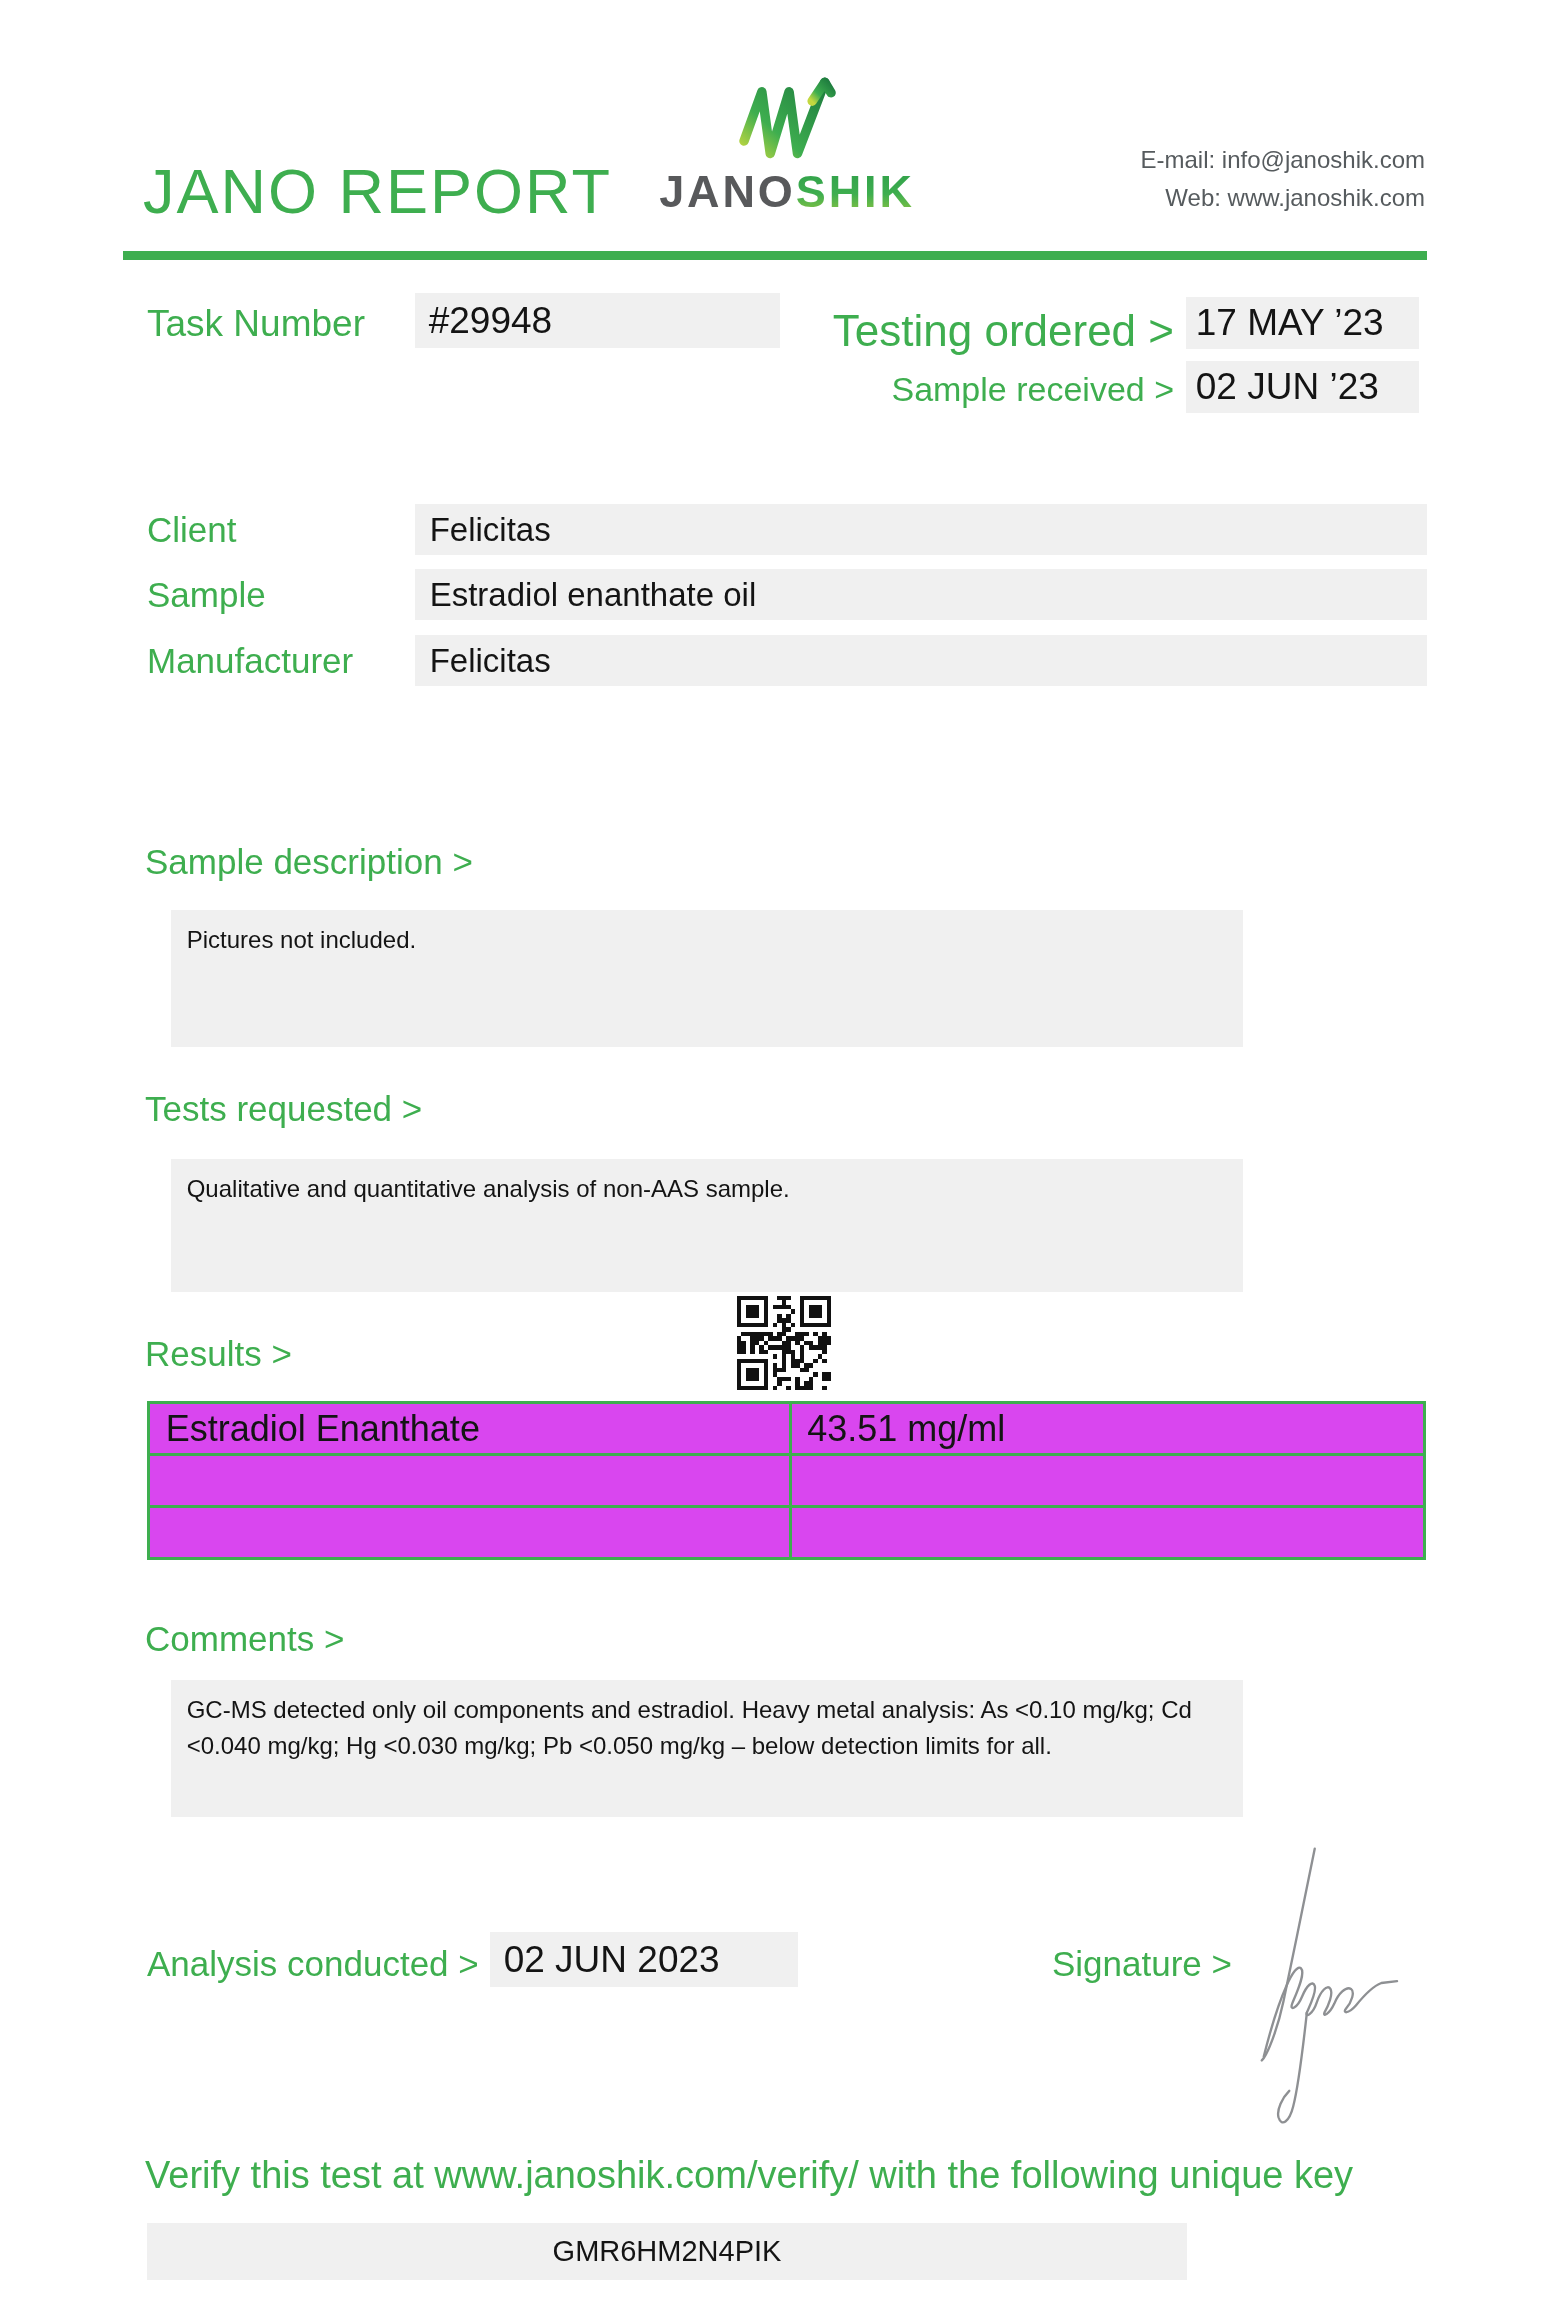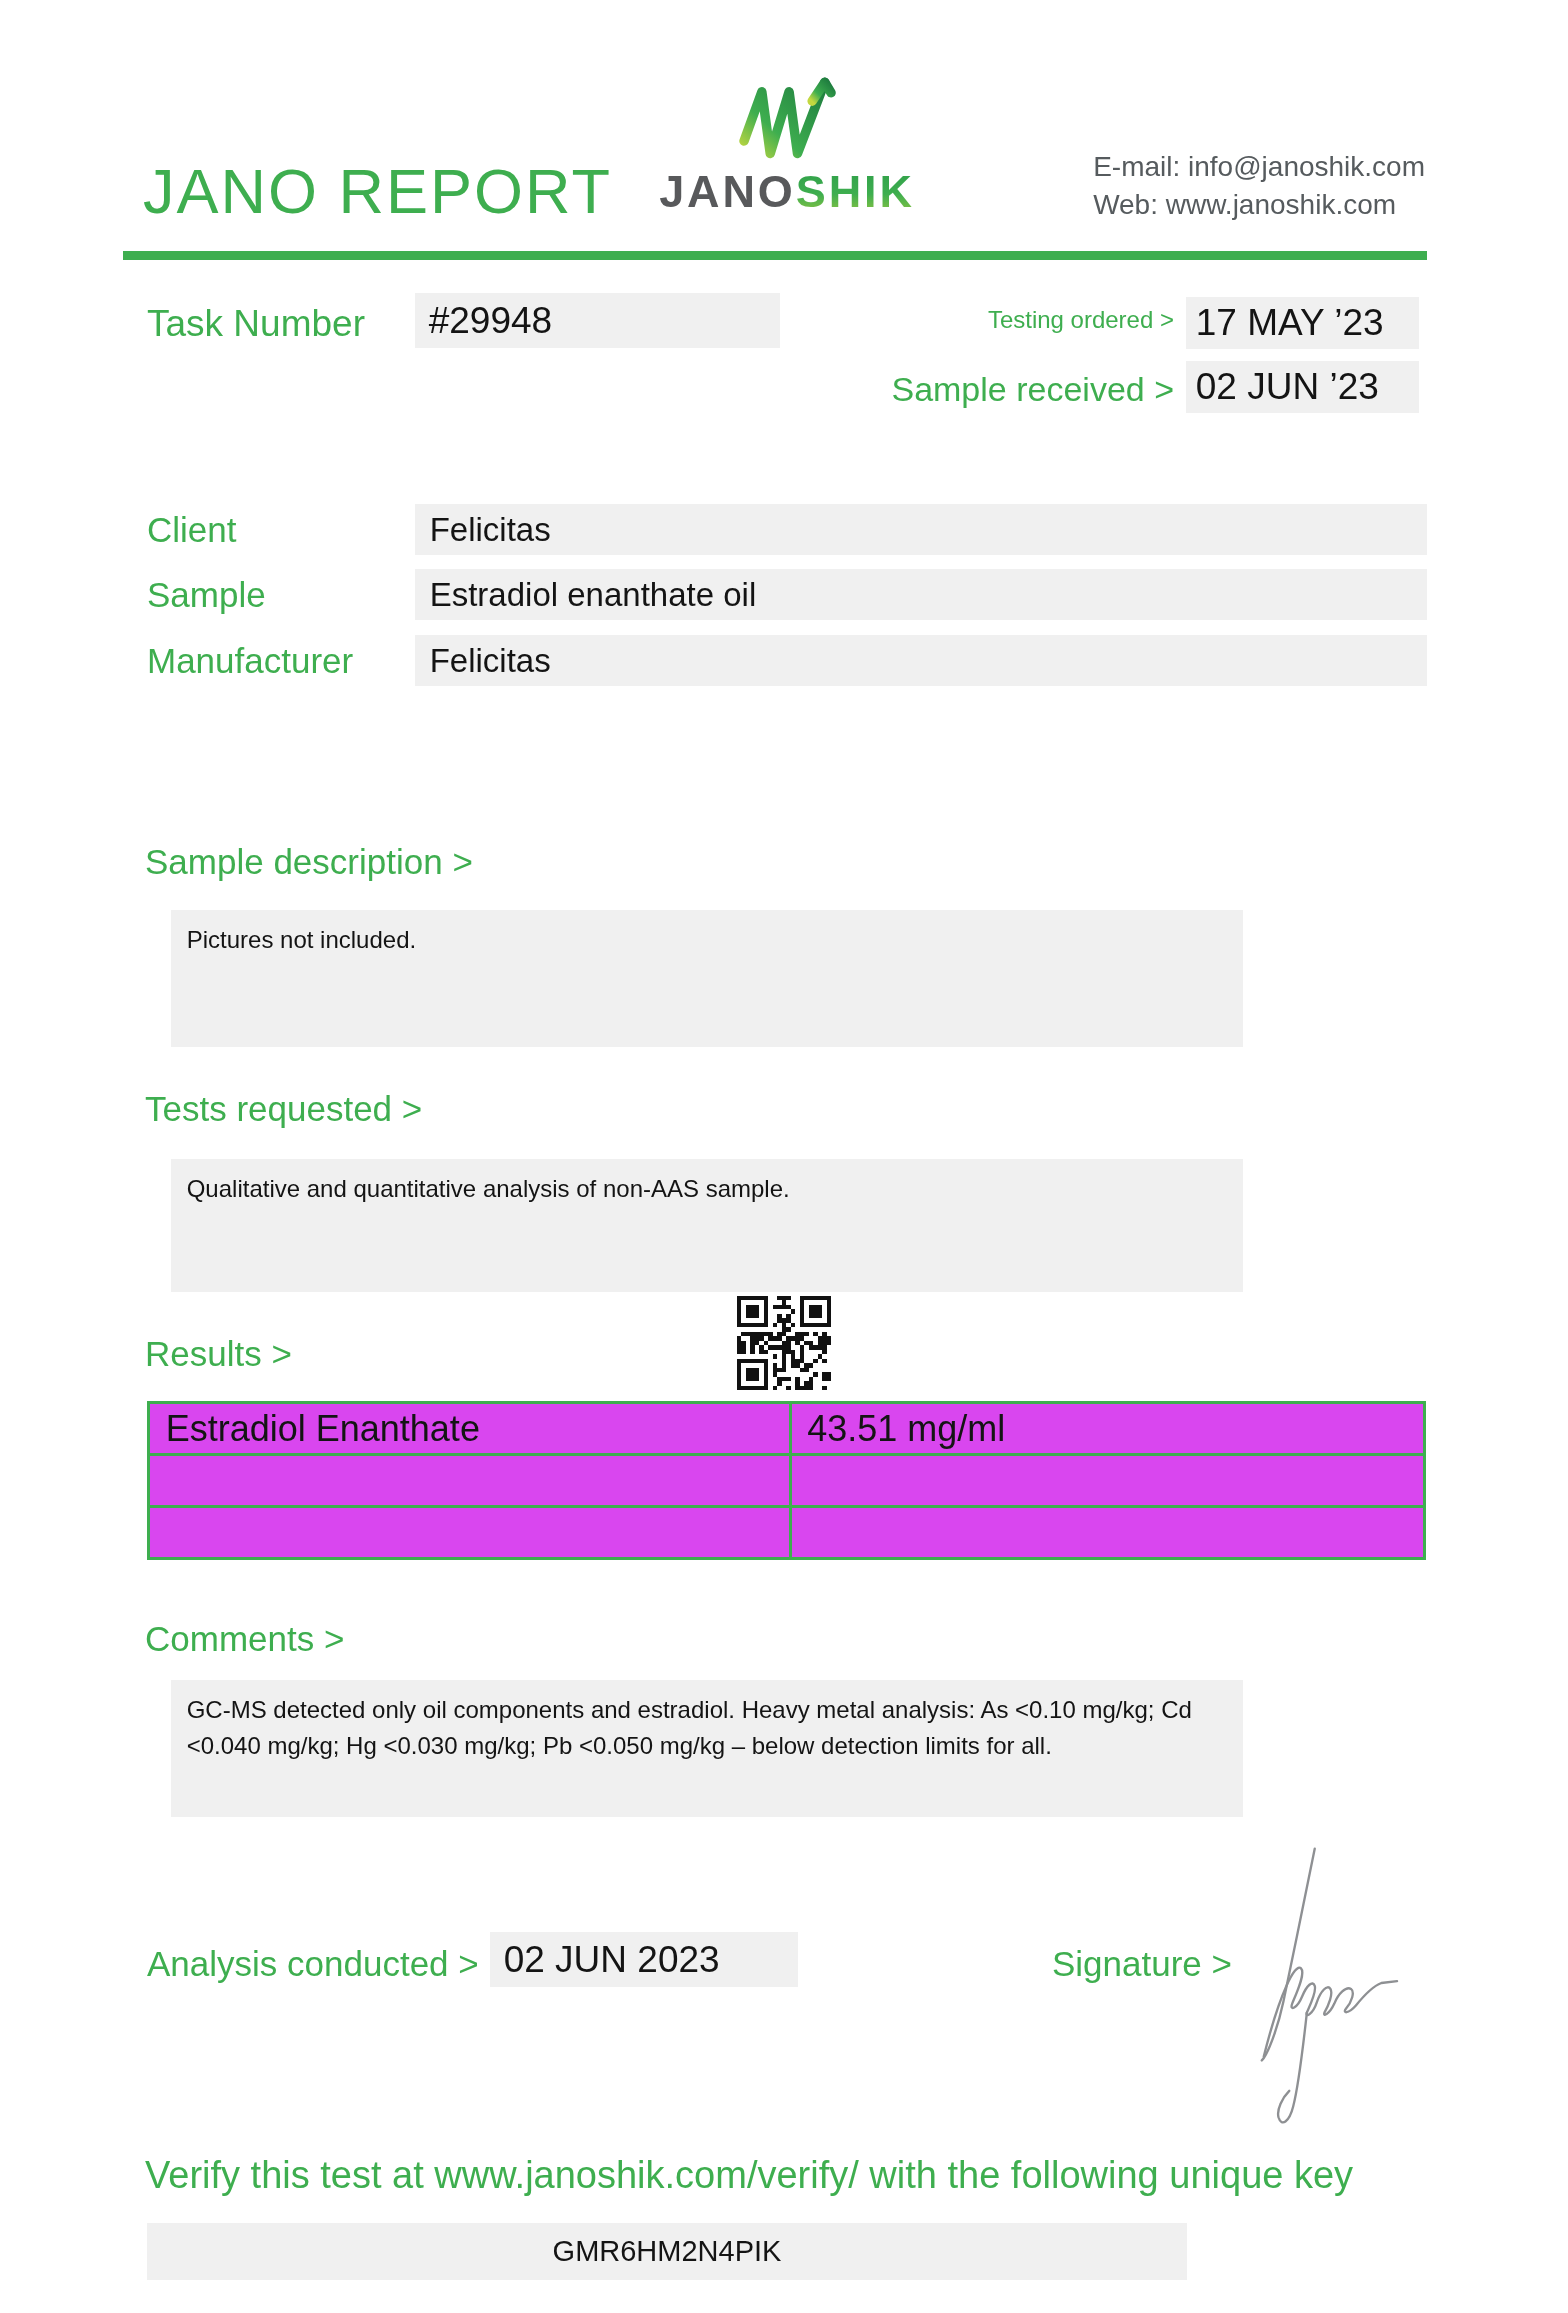--- a/index.html
+++ b/index.html
@@ -19,29 +19,29 @@
   .page-title{position:absolute;left:143px;top:155px;font-size:63px;letter-spacing:2px;color:var(--green);}
   .logo{position:absolute;left:635px;top:76px;width:304px;text-align:center;}
   .logo-icon{display:block;margin:0 auto;}
   .brand{margin-top:3.9px;font-size:45px;font-weight:bold;letter-spacing:2.9px;white-space:nowrap;}
   .brand-gray{color:var(--logogray);}
   .brand-green{
     background:linear-gradient(180deg,#2f9e49 0%,#3eae4f 55%,#b5cf3c 115%);
     -webkit-background-clip:text;background-clip:text;
     -webkit-text-fill-color:transparent;color:var(--green);
   }
-  .contact{position:absolute;right:143px;top:148px;text-align:left;font-size:28px;line-height:38px;color:var(--contactgray);}
+  .contact{position:absolute;right:143px;top:141px;text-align:right;font-size:24px;line-height:38px;color:var(--contactgray);}
   .rule{position:absolute;left:123px;top:251px;width:1304px;height:8.8px;background:var(--green);}
 
   
   .g-label{color:var(--green);}
   .task-label{position:absolute;left:147px;top:303px;font-size:37px;}
   .task-box{position:absolute;left:415px;top:293px;width:365px;height:55px;background:var(--boxgray);}
   .task-box span{display:block;font-size:37px;line-height:55px;padding-left:13.7px;}
-  .date-label-1{position:absolute;right:394px;top:306px;font-size:24px;white-space:nowrap;}
+  .date-label-1{position:absolute;right:394px;top:306px;font-size:44px;white-space:nowrap;}
   .date-label-2{position:absolute;right:394px;top:370px;font-size:34px;white-space:nowrap;}
   .date-box-1{position:absolute;right:149px;top:297px;width:233px;height:52px;background:var(--boxgray);}
   .date-box-2{position:absolute;right:149px;top:361px;width:233px;height:52px;background:var(--boxgray);}
   .date-box-1 span,.date-box-2 span{display:block;font-size:37px;line-height:52px;padding-left:9.8px;white-space:nowrap;}
 
   
   .info-row{position:absolute;left:0;width:1568px;height:51px;}
   .info-row .lbl{position:absolute;left:147px;font-size:35px;line-height:51px;color:var(--green);}
   .info-row .val{position:absolute;left:415px;width:1012px;height:51px;background:var(--boxgray);
                  font-size:33px;line-height:51px;padding-left:14.7px;}

